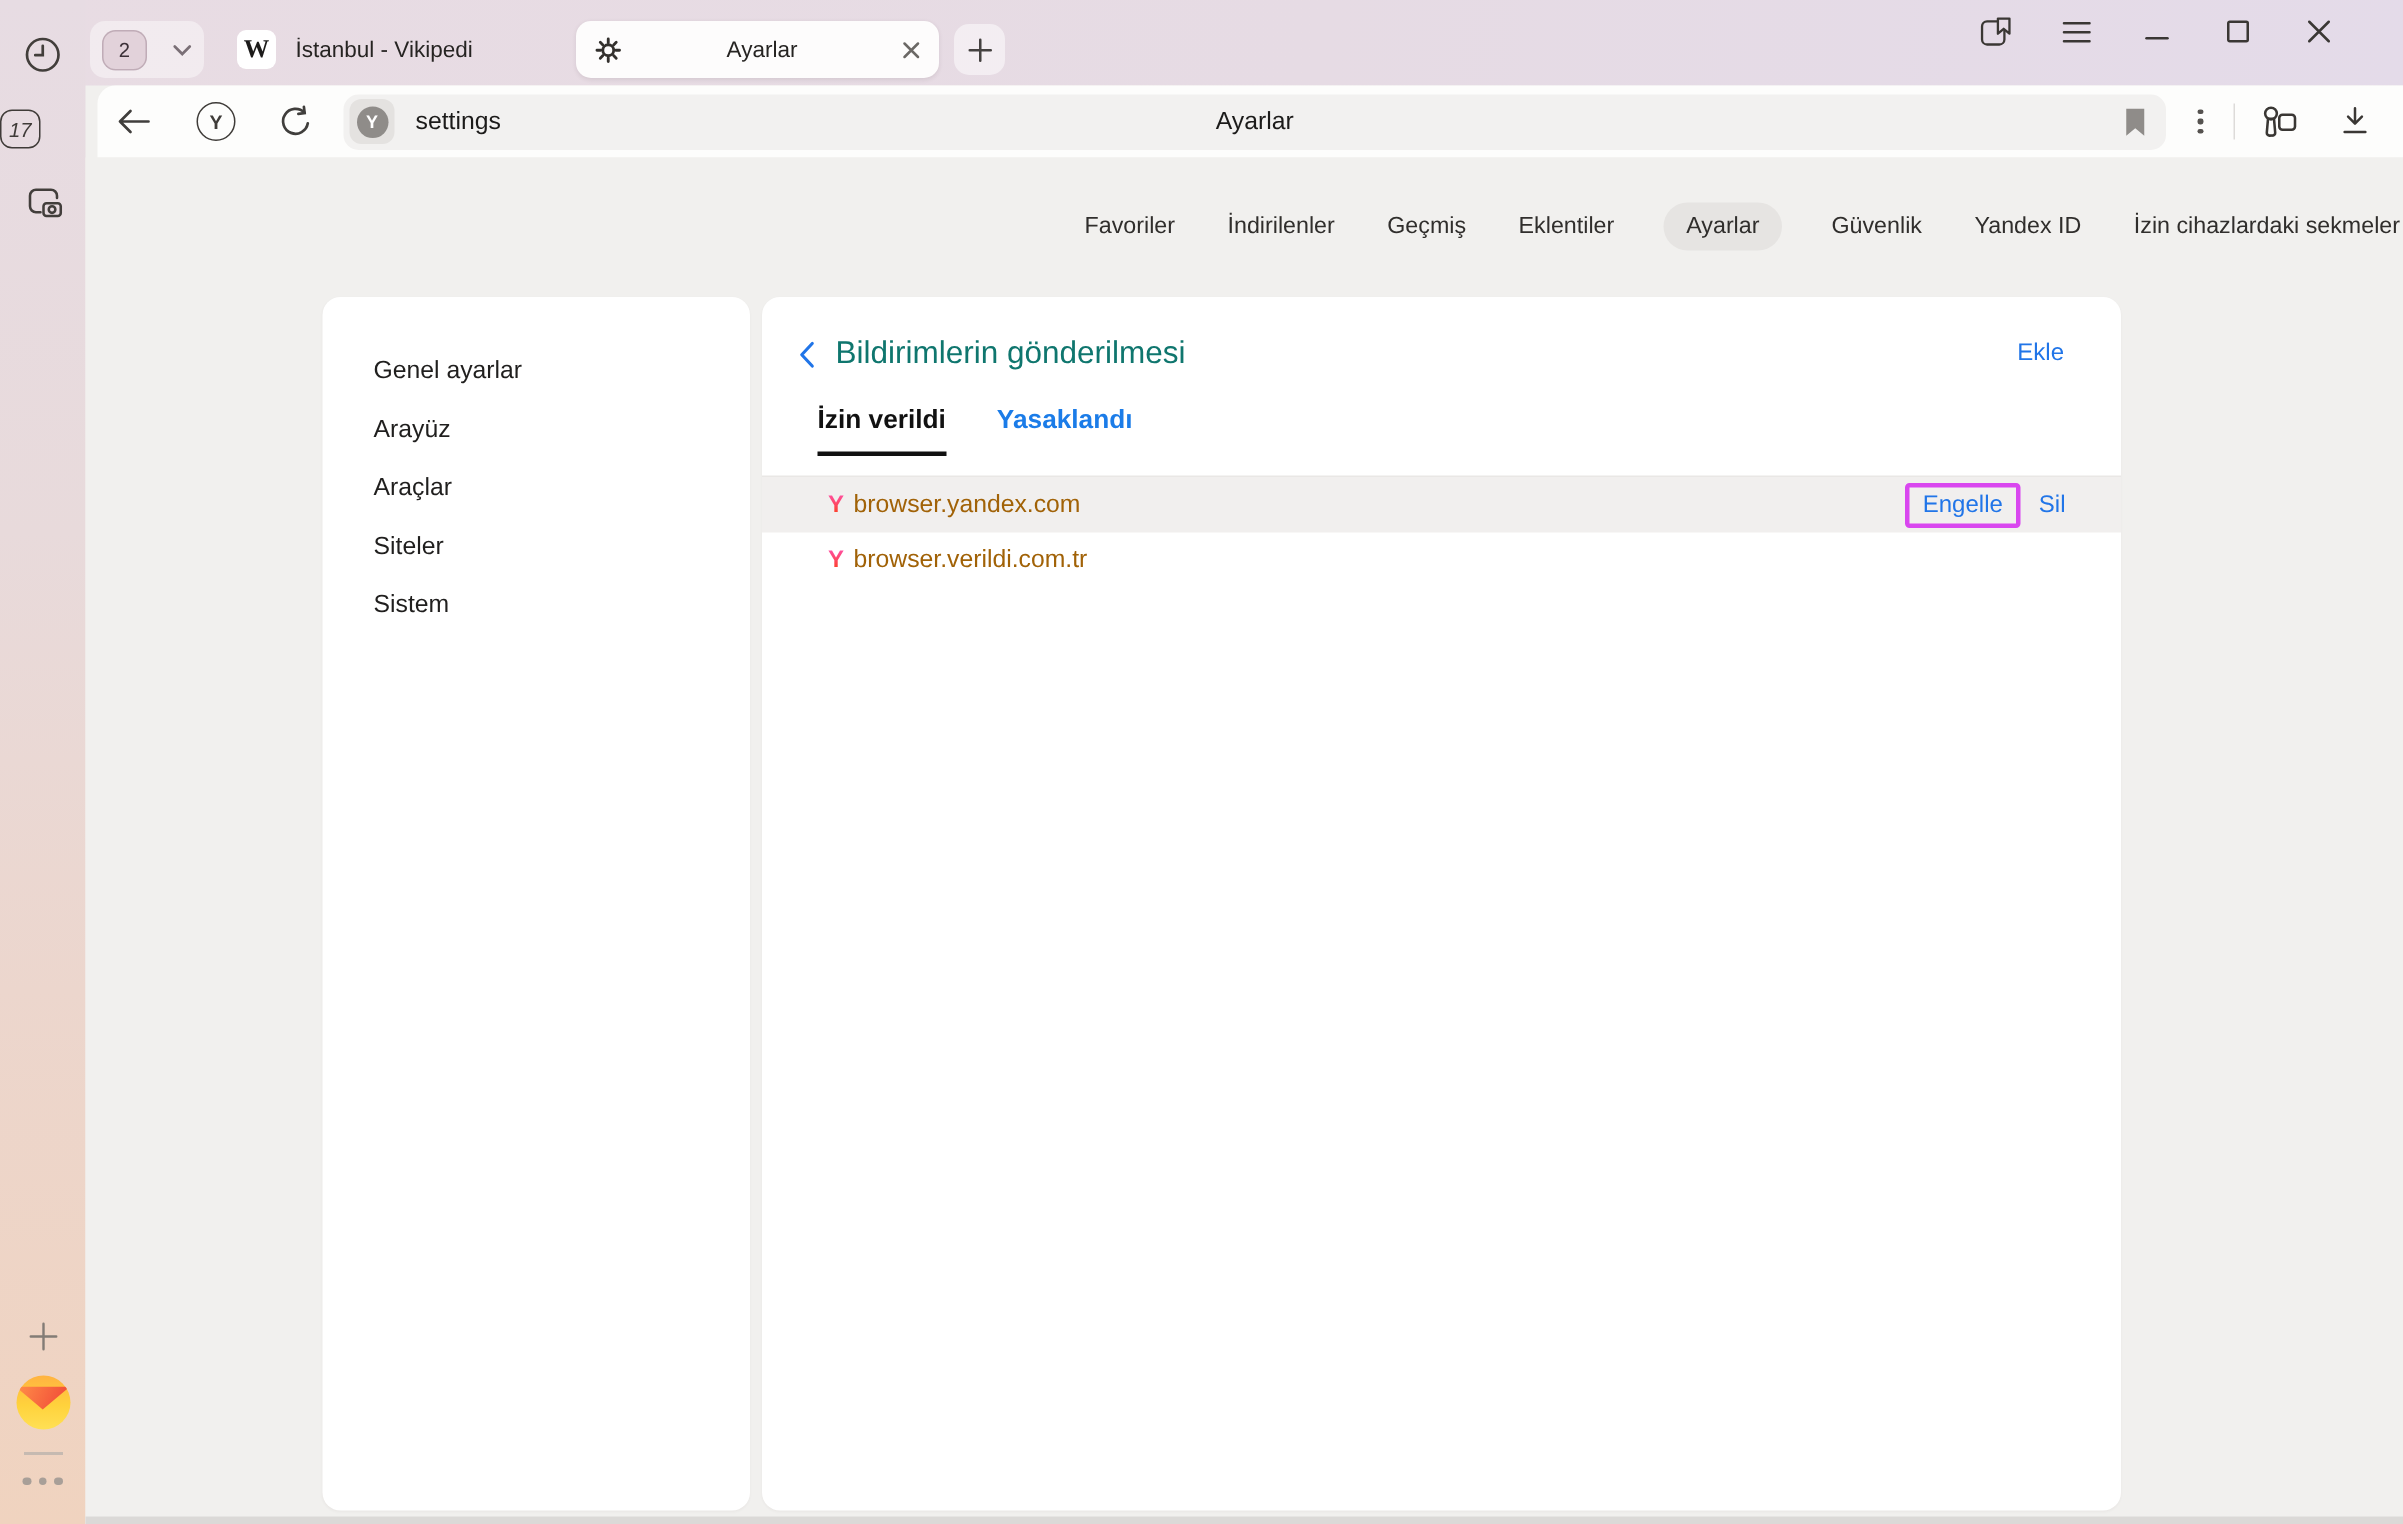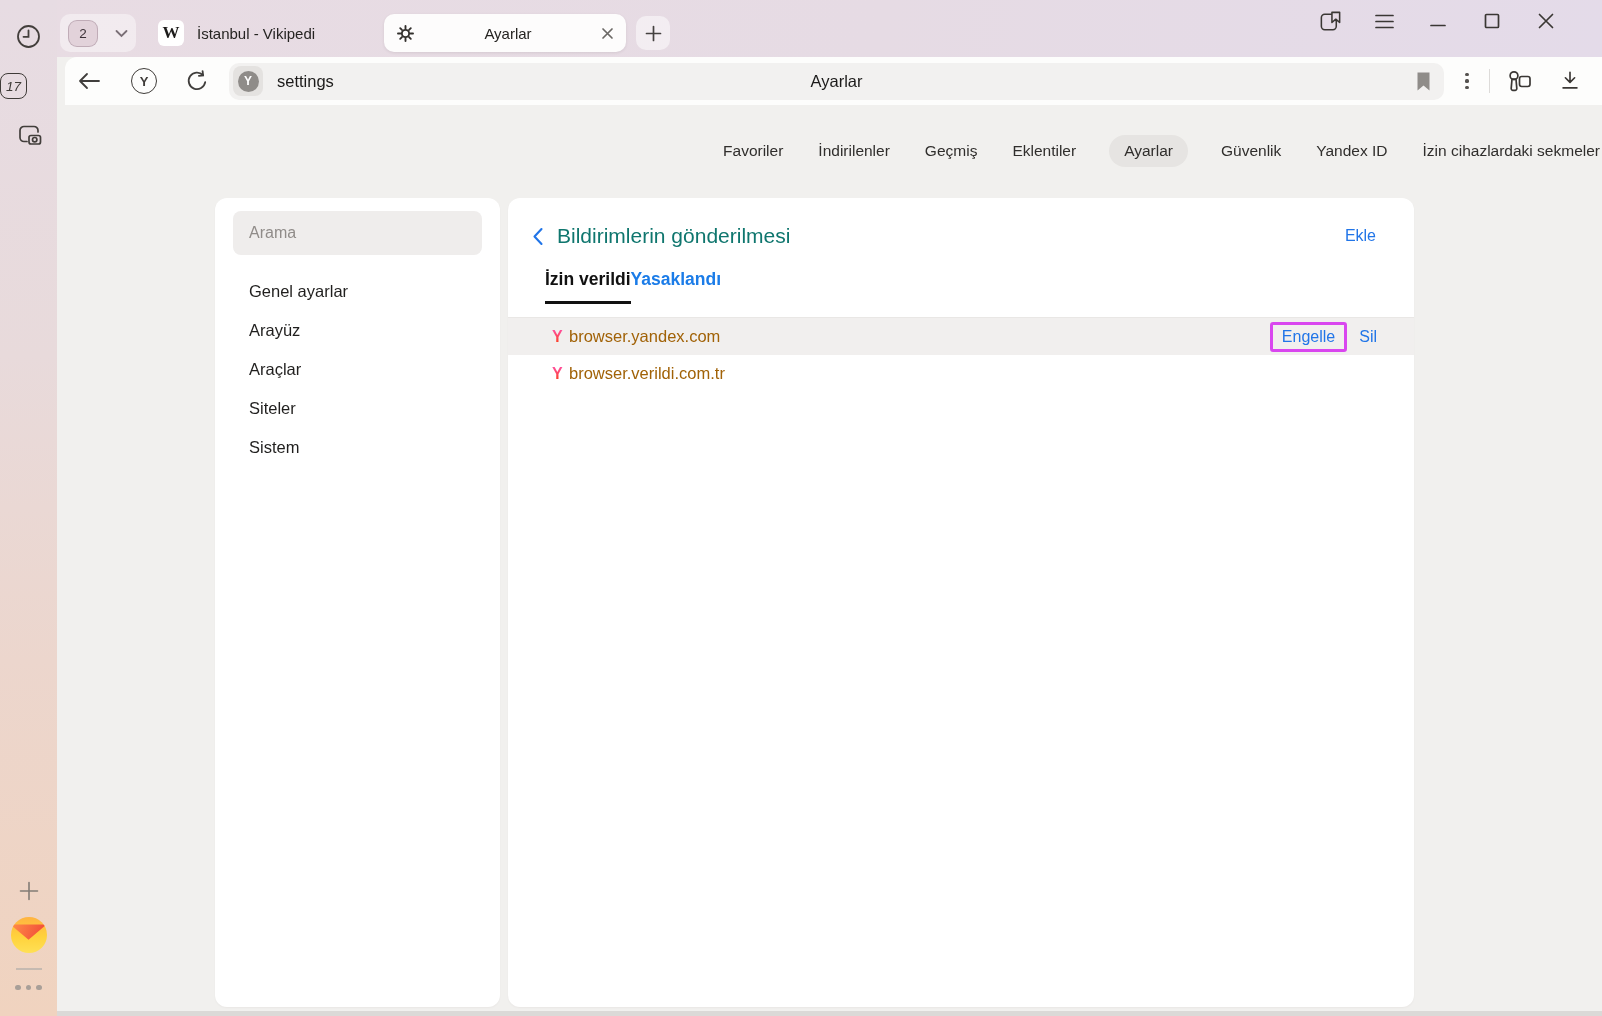--- a/index.html
+++ b/index.html
@@ -149,21 +149,21 @@
   }
   .search-input::placeholder { color:#908c89; }
   .sb-list { margin-top:17px; }
   .sb-item { height:39px; display:flex; align-items:center; padding-left:16px; font-size:16.5px; color:#201f1e; border-radius:8px; cursor:default; }
 
   .np-header { display:flex; align-items:center; margin:21px 38px 0 24px; height:34px; }
   .np-back { width:20px; height:24px; display:flex; align-items:center; margin-right:5px; }
   .np-title { font-size:21px; font-weight:500; color:#0f766e; }
   .np-add { margin-left:auto; font-size:16px; color:#2175e8; }
 
-  .np-tabs { display:flex; margin:16px 38px 0 37px; }
+  .np-tabs { display:flex; gap:34px; margin:16px 38px 0 37px; }
   .np-tab { font-size:17.5px; font-weight:700; padding-bottom:14px; position:relative; }
   .np-tab.allowed { color:#111; }
   .np-tab.allowed::after { content:""; position:absolute; left:0; right:0; bottom:0; height:3.5px; background:#111; }
   .np-tab.blocked { color:#1b7ce8; }
 
   .np-sep { height:1px; background:#e9e7e5; margin-top:13px; }
 
   .site-row { height:37px; display:flex; align-items:center; padding:0 37px 0 44px; }
   .site-row.hover { background:#f1efee; }
   .site-favicon {
@@ -334,21 +334,20 @@
     <span class="nav-item">İndirilenler</span>
     <span class="nav-item">Geçmiş</span>
     <span class="nav-item">Eklentiler</span>
     <span class="nav-item active">Ayarlar</span>
     <span class="nav-item">Güvenlik</span>
     <span class="nav-item">Yandex ID</span>
     <span class="nav-item">İzin cihazlardaki sekmeler</span>
   </div>
 
   <div class="panel panel-sidebar">
-    <input class="search-input" type="text" placeholder="Arama" style="">
     <div class="sb-list">
       <div class="sb-item">Genel ayarlar</div>
       <div class="sb-item">Arayüz</div>
       <div class="sb-item">Araçlar</div>
       <div class="sb-item">Siteler</div>
       <div class="sb-item">Sistem</div>
     </div>
   </div>
 
   <div class="panel panel-main">

